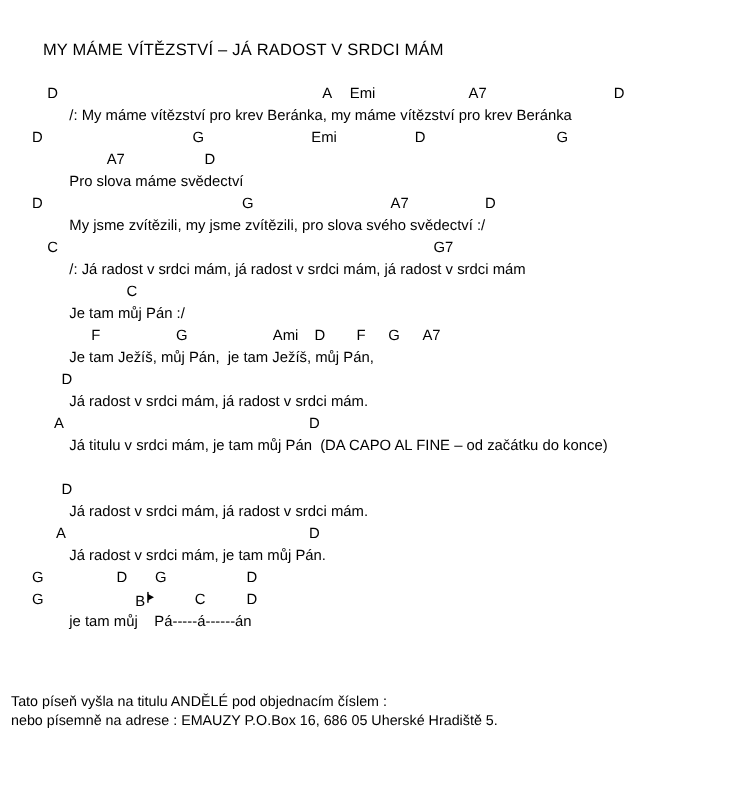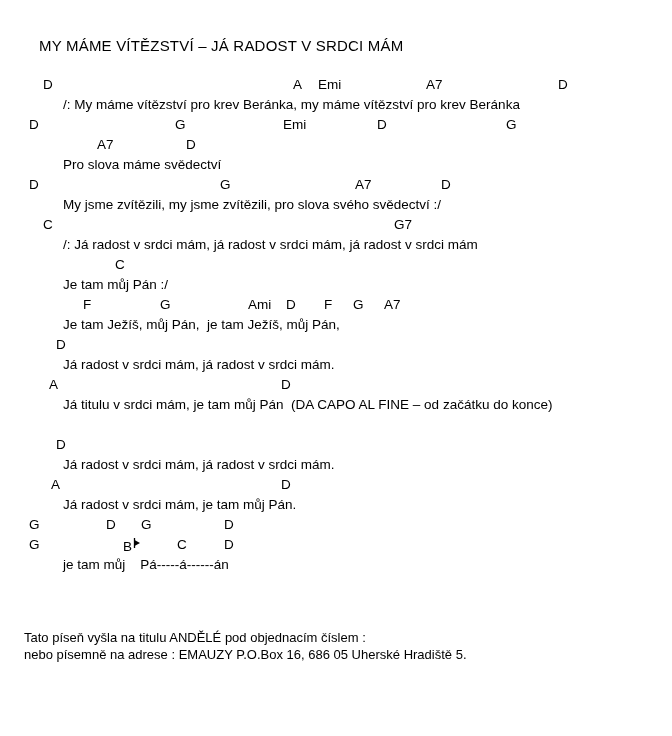--- a/index.html
+++ b/index.html
@@ -50,21 +50,21 @@
     white-space: pre;
     margin-left: 35px;
   }
   .flat-glyph {
     display: inline-block;
     margin-left: 1px;
     vertical-align: 2px;
   }
   .footer {
     position: absolute;
-    left: 24px;
+    left: 10px;
     top: 630px;
     width: 640px;
   }
   .footer-line {
     height: 17px;
     font-size: 13px;
     white-space: pre;
   }
 </style>
 </head>

